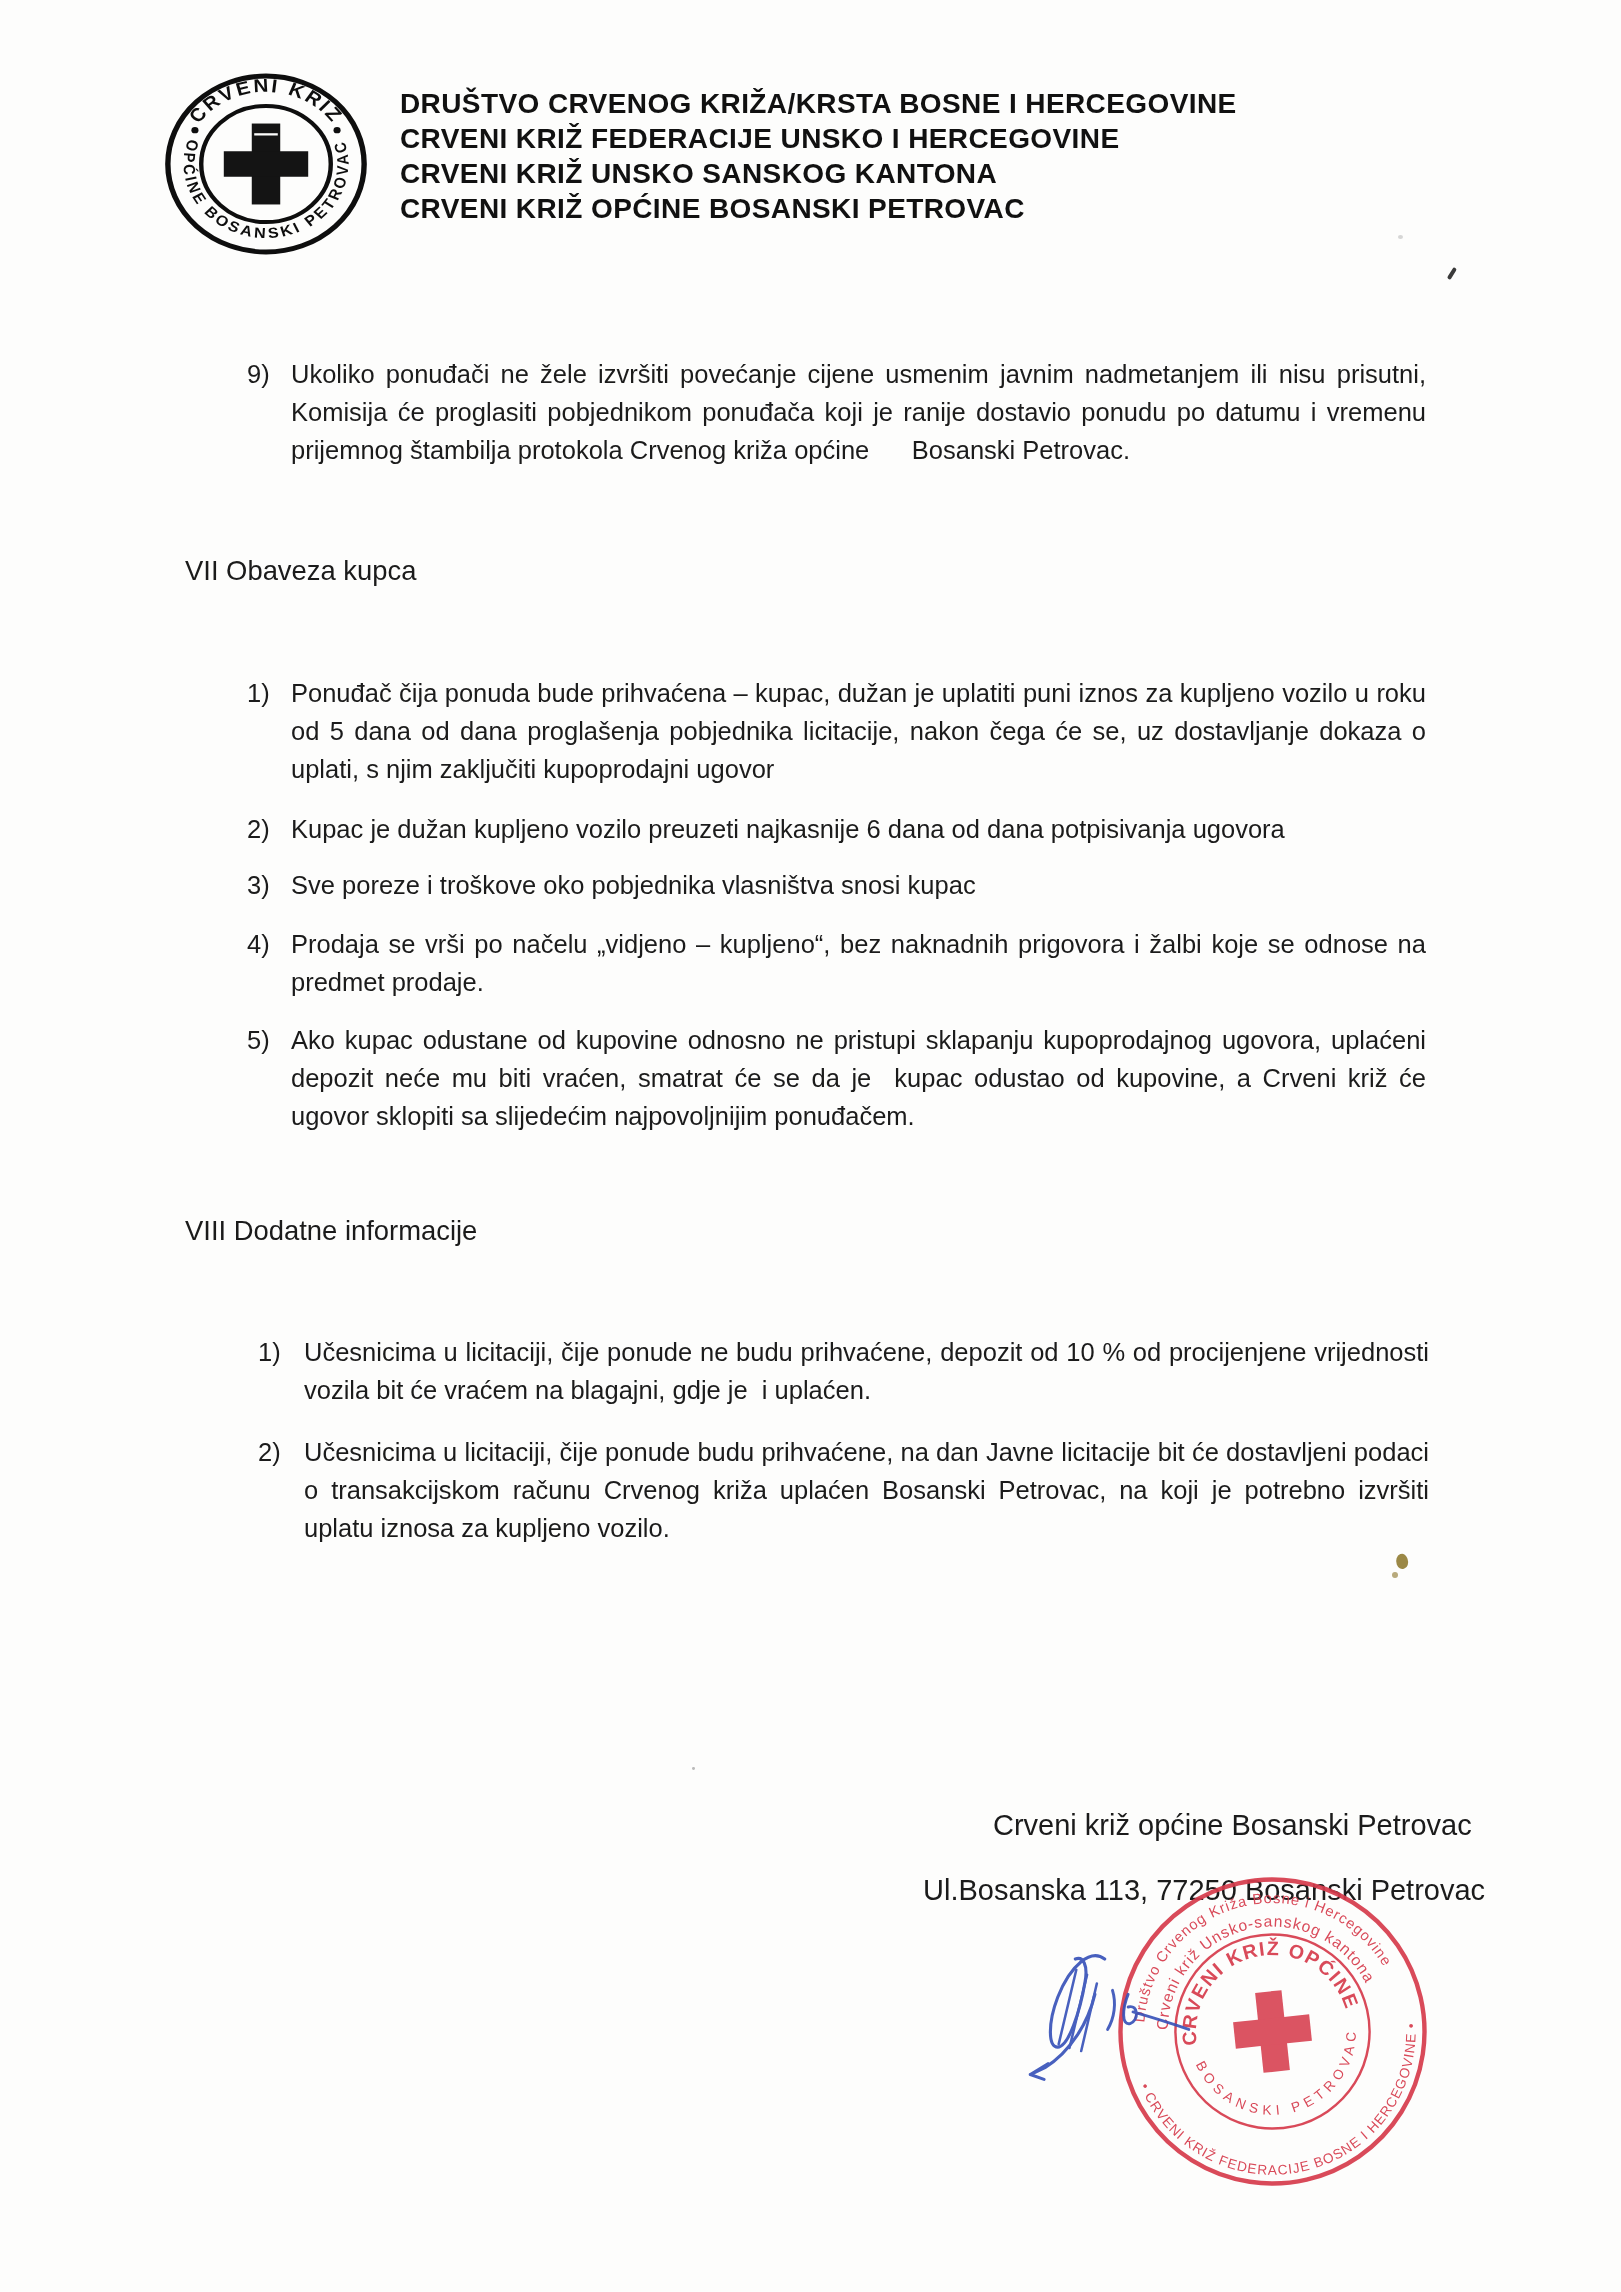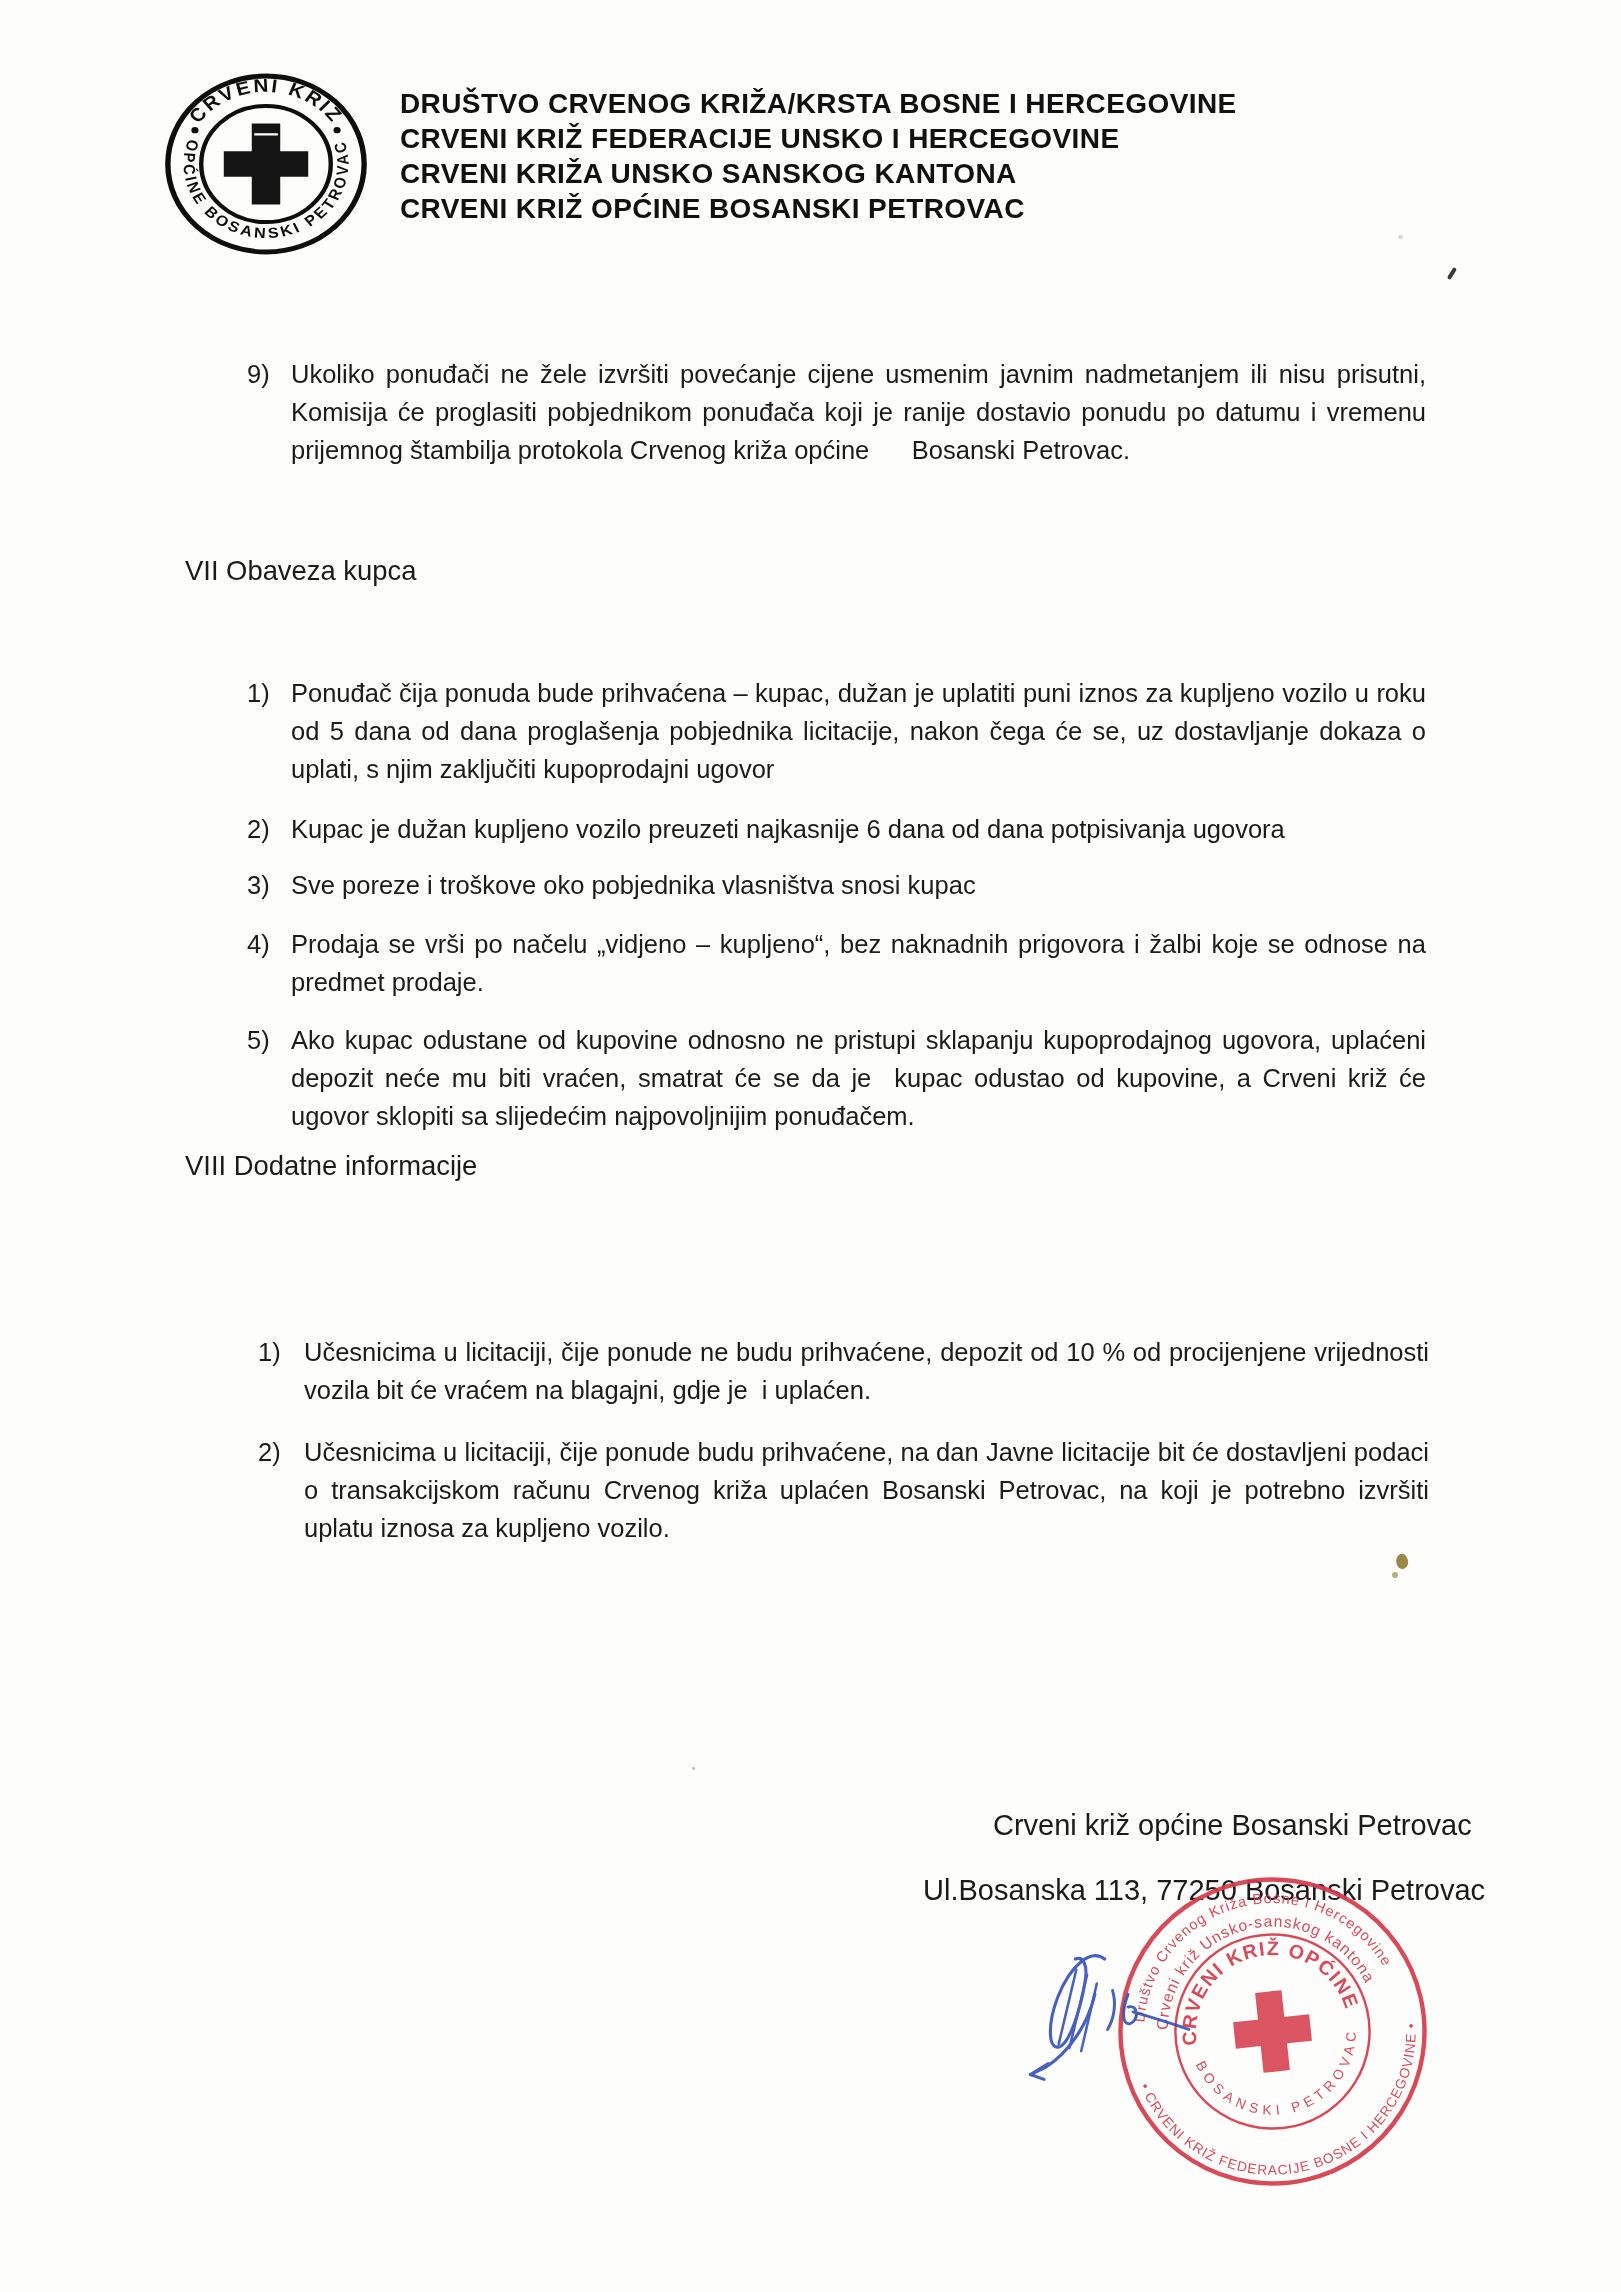--- a/index.html
+++ b/index.html
@@ -56,21 +56,21 @@
       <textPath href="#lp-top" startOffset="50%" text-anchor="middle">CRVENI KRIŽ</textPath>
     </text>
     <text font-family="Liberation Sans, sans-serif" font-size="16.5" font-weight="bold" letter-spacing="3" fill="#0e0e0e">
       <textPath href="#lp-bot" startOffset="50%" text-anchor="middle">OPĆINE BOSANSKI PETROVAC</textPath>
     </text>
   </svg>
 
   <div class="header-lines">
     <div>DRUŠTVO CRVENOG KRIŽA/KRSTA BOSNE I HERCEGOVINE</div>
     <div>CRVENI KRIŽ FEDERACIJE UNSKO I HERCEGOVINE</div>
-    <div>CRVENI KRIŽA UNSKO SANSKOG KANTONA</div>
+    <div>CRVENI KRIŽ UNSKO SANSKOG KANTONA</div>
     <div>CRVENI KRIŽ OPĆINE BOSANSKI PETROVAC</div>
   </div>
 
   <div class="item intro-item" style="top:355px">
     <span class="num">9)</span>
     <div class="itxt">Ukoliko ponuđači ne žele izvršiti povećanje cijene usmenim javnim nadmetanjem ili nisu prisutni, Komisija će proglasiti pobjednikom ponuđača koji je ranije dostavio ponudu po datumu i vremenu prijemnog štambilja protokola Crvenog križa općine &nbsp;&nbsp;&nbsp;&nbsp; Bosanski Petrovac.</div>
   </div>
 
   <div class="sec-title" style="top:555px">VII Obaveza kupca</div>
 
@@ -90,21 +90,21 @@
     <div class="item" style="top:925px">
       <span class="num">4)</span>
       <div class="itxt">Prodaja se vrši po načelu „vidjeno – kupljeno“, bez naknadnih prigovora i žalbi koje se odnose na predmet prodaje.</div>
     </div>
     <div class="item" style="top:1021px">
       <span class="num">5)</span>
       <div class="itxt">Ako kupac odustane od kupovine odnosno ne pristupi sklapanju kupoprodajnog ugovora, uplaćeni depozit neće mu biti vraćen, smatrat će se da je &nbsp;kupac odustao od kupovine, a Crveni križ će ugovor sklopiti sa slijedećim najpovoljnijim ponuđačem.</div>
     </div>
   </div>
 
-  <div class="sec-title" style="top:1150px">VIII Dodatne informacije</div>
+  <div class="sec-title" style="top:1215px">VIII Dodatne informacije</div>
 
   <div class="viii-items">
     <div class="item" style="top:1333px">
       <span class="num">1)</span>
       <div class="itxt">Učesnicima u licitaciji, čije ponude ne budu prihvaćene, depozit od 10 % od procijenjene vrijednosti vozila bit će vraćem na blagajni, gdje je &nbsp;i uplaćen.</div>
     </div>
     <div class="item" style="top:1433px">
       <span class="num">2)</span>
       <div class="itxt">Učesnicima u licitaciji, čije ponude budu prihvaćene, na dan Javne licitacije bit će dostavljeni podaci o transakcijskom računu Crvenog križa uplaćen Bosanski Petrovac, na koji je potrebno izvršiti uplatu iznosa za kupljeno vozilo.</div>
     </div>

